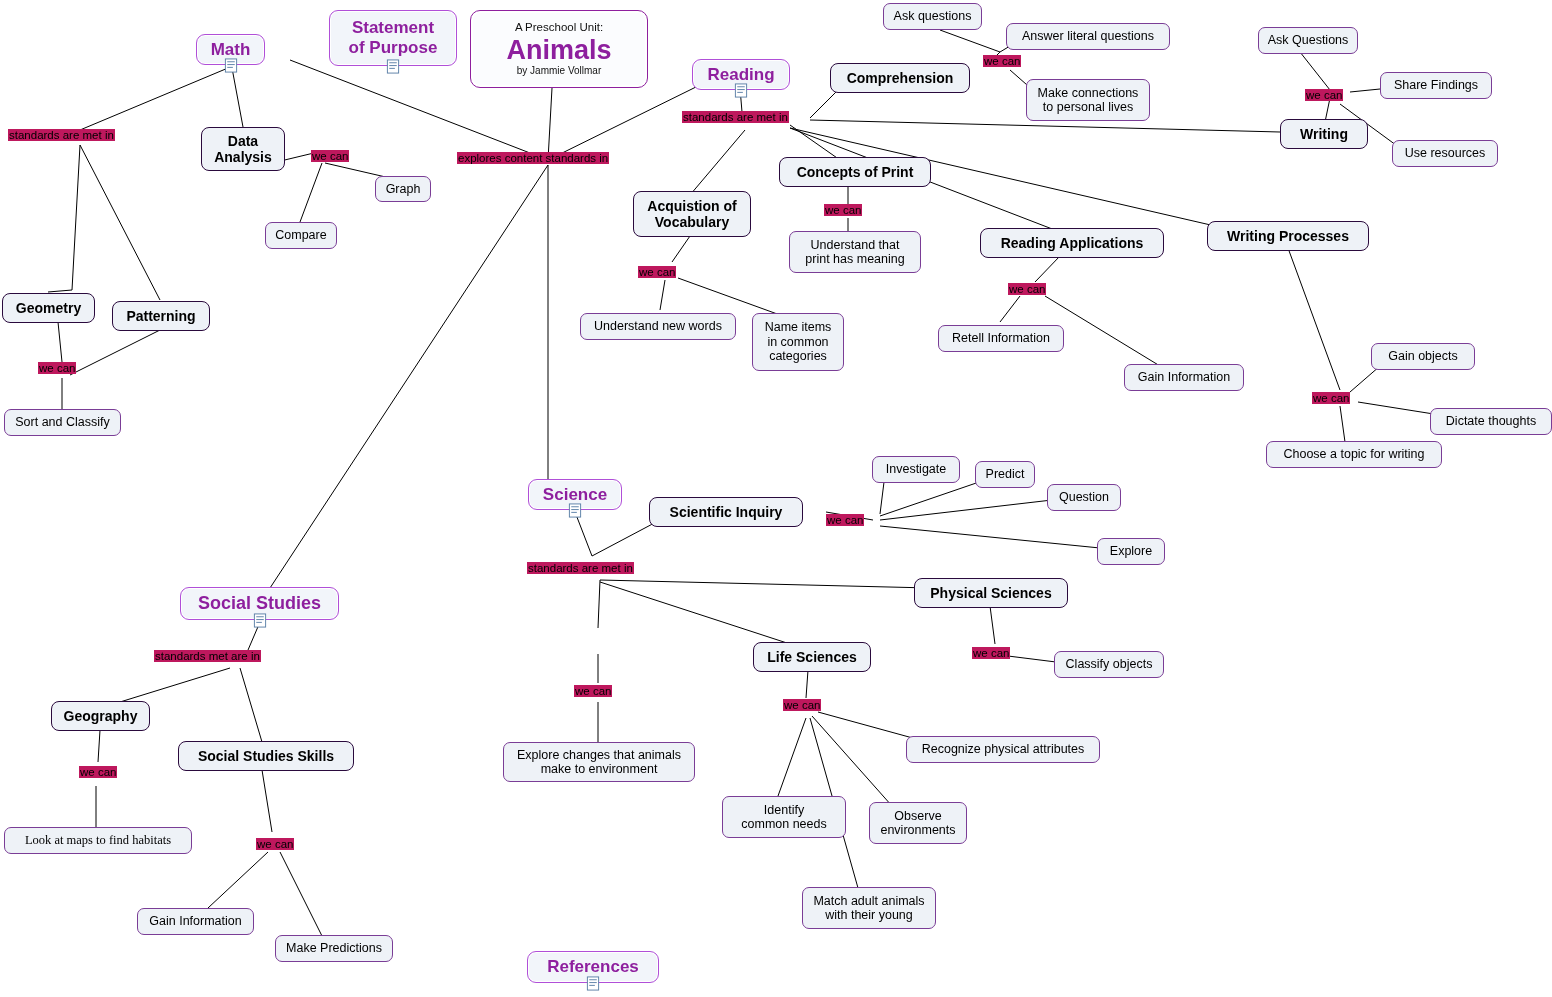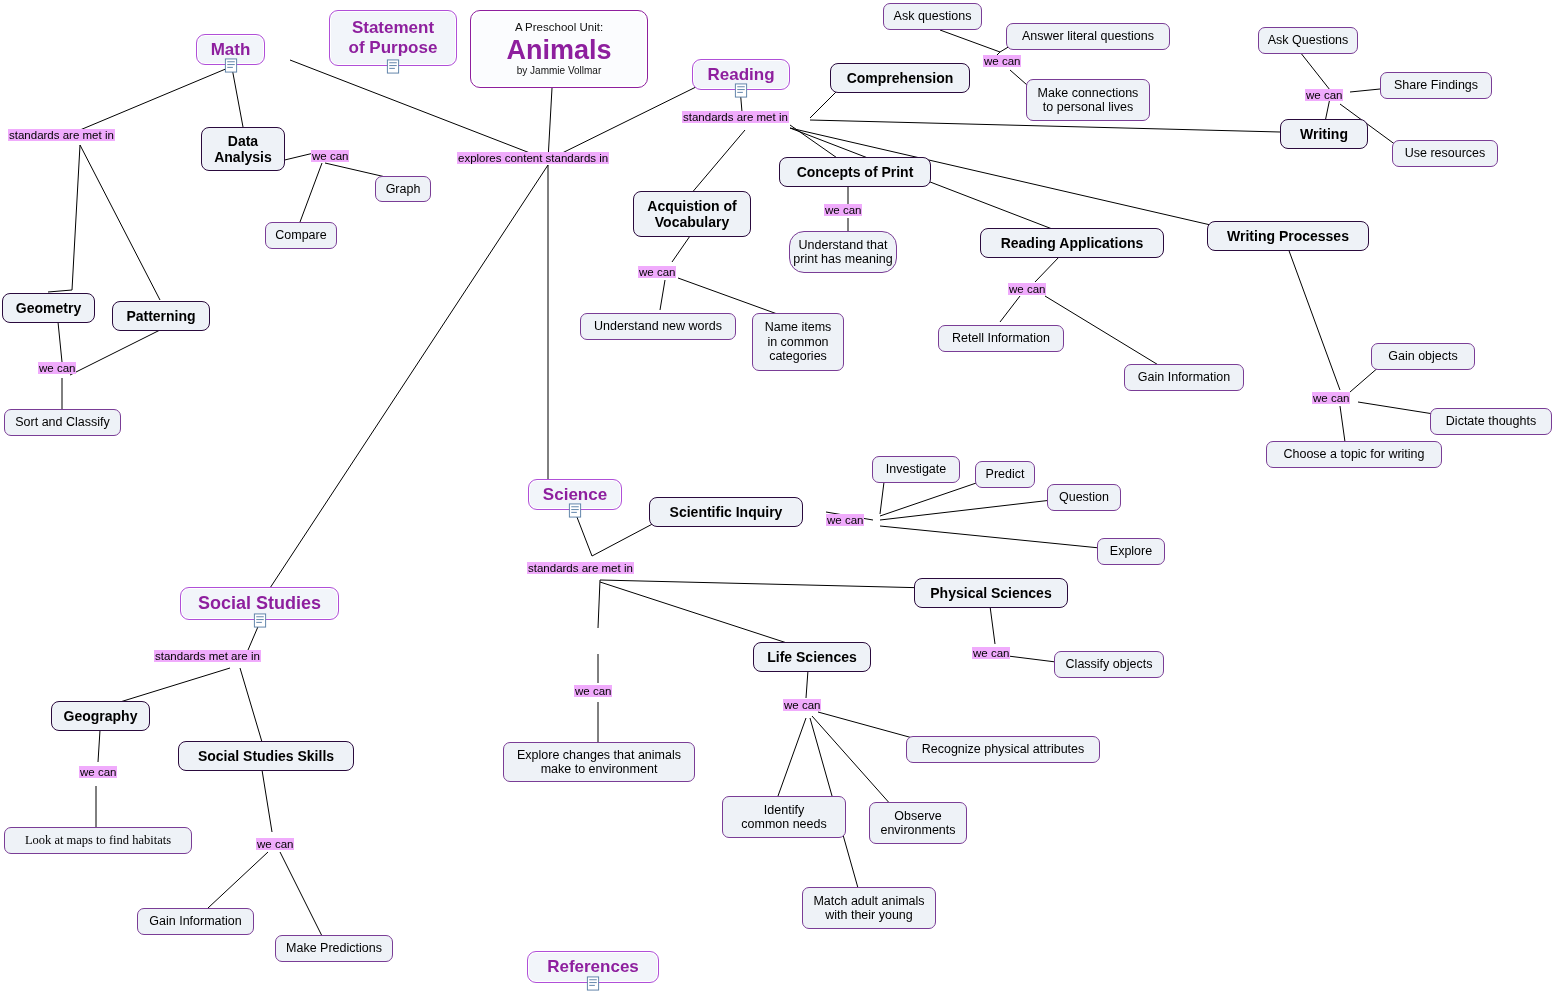--- a/index.html
+++ b/index.html
@@ -103,21 +103,21 @@
     left: 50%;
     transform: translateX(-50%);
     bottom: -9px;
     width: 15px;
     height: 15px;
   }
   .linklabel {
     position: absolute;
     font-size: 11.5px;
     color: #000000;
-    background: #f0abfc;
+    background: #be185d;
     white-space: nowrap;
     padding: 0 1px;
   }
 </style>
 </head>
 <body>
 
 <div id="canvas">
 
   <svg class="links" viewBox="0 0 1552 997">
@@ -312,21 +312,21 @@
 
   <div class="node leaf" style="left:883px; top:3px; width:99px; height:27px;"><span>Ask questions</span></div>
   <div class="node leaf" style="left:1006px; top:23px; width:164px; height:27px;"><span>Answer literal questions</span></div>
   <div class="node leaf" style="left:1026px; top:79px; width:124px; height:42px;"><span>Make connections
 to personal lives</span></div>
 
   <div class="node leaf" style="left:1258px; top:27px; width:100px; height:27px;"><span>Ask Questions</span></div>
   <div class="node leaf" style="left:1380px; top:72px; width:112px; height:27px;"><span>Share Findings</span></div>
   <div class="node leaf" style="left:1392px; top:140px; width:106px; height:27px;"><span>Use resources</span></div>
 
-  <div class="node leaf" style="left:789px; top:231px; width:108px; height:42px;border-radius:15px;"><span>Understand that
+  <div class="node leaf" style="left:789px; top:231px; width:132px; height:42px;"><span>Understand that
 print has meaning</span></div>
 
   <div class="node leaf" style="left:580px; top:313px; width:156px; height:27px;"><span>Understand new words</span></div>
   <div class="node leaf" style="left:752px; top:313px; width:92px; height:58px;"><span>Name items
 in common
 categories</span></div>
 
   <div class="node leaf" style="left:938px; top:325px; width:126px; height:27px;"><span>Retell Information</span></div>
   <div class="node leaf" style="left:1124px; top:364px; width:120px; height:27px;"><span>Gain Information</span></div>
 

